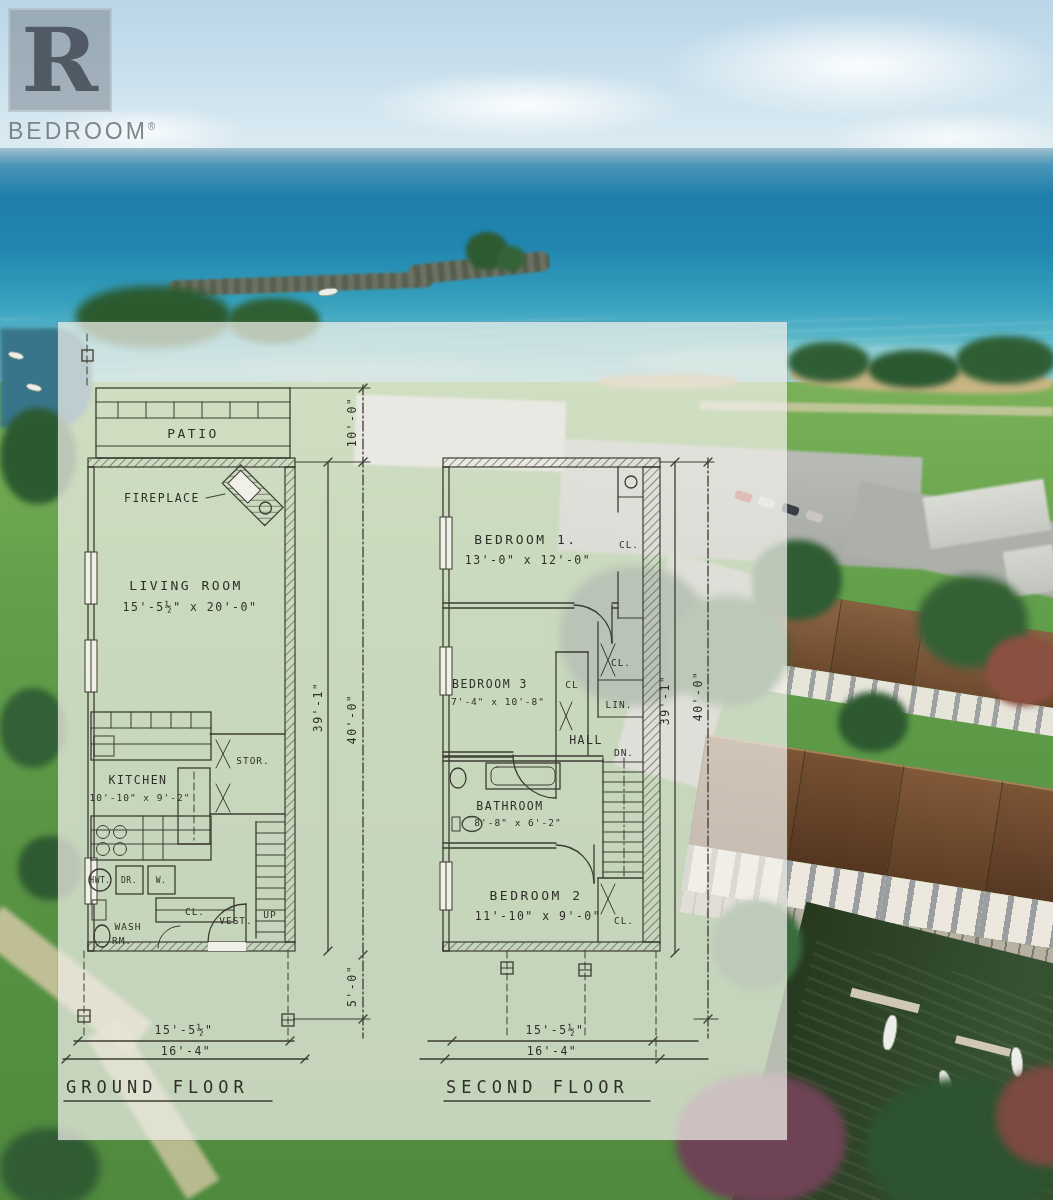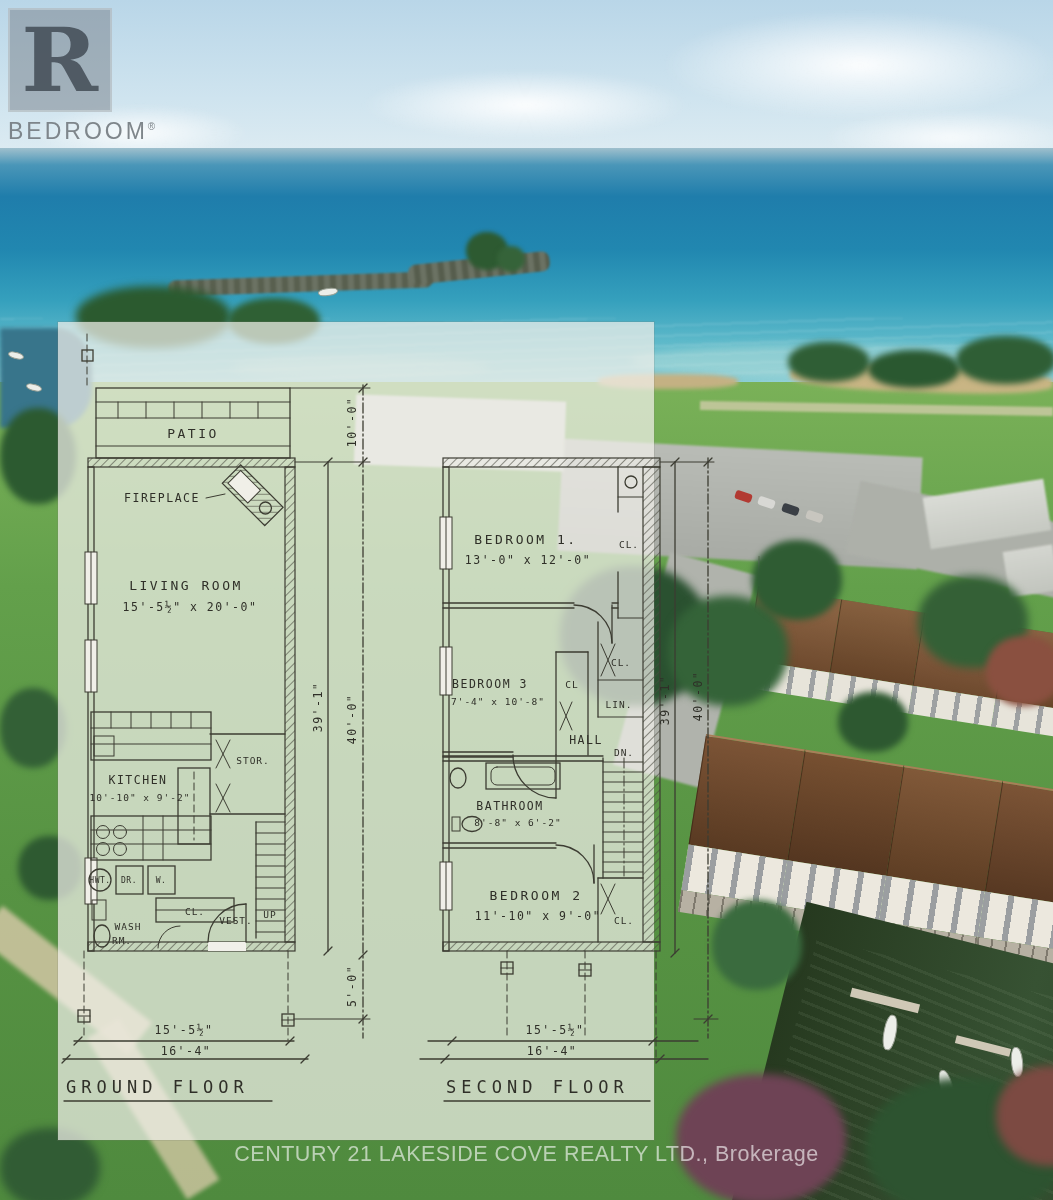--- a/index.html
+++ b/index.html
@@ -16,21 +16,21 @@
                border:2px solid rgba(235,240,242,.35);display:flex;align-items:center;justify-content:center;}
   #logo-square span{font-family:"DejaVu Serif",serif;font-weight:bold;font-size:88px;line-height:1;
                     color:rgba(58,66,76,.78);transform:scaleX(1.05);}
   #logo-label{margin-top:6px;font-size:23px;letter-spacing:3px;color:rgba(120,128,133,.95);
               font-family:"Liberation Sans",sans-serif;}
   #logo-label sup{font-size:10px;}
   
   #watermark{position:absolute;left:0;top:1142px;width:100%;text-align:center;
              font-size:21.5px;letter-spacing:.5px;color:rgba(252,252,252,.62);}
   
-  #plan-overlay{position:absolute;left:58px;top:322px;width:596px;height:818px;
+  #plan-overlay{position:absolute;left:58px;top:322px;width:729px;height:818px;
                 background:rgba(241,240,234,.72);box-shadow:0 0 0 1px rgba(120,120,110,.18);}
   svg text{font-family:"DejaVu Sans Mono",monospace;fill:#2f2f28;}
   .t-room{font-size:13px;letter-spacing:2.5px;}
   .t-roomS{font-size:11.5px;letter-spacing:1.5px;}
   .t-dim{font-size:11.5px;letter-spacing:1.5px;}
   .t-sm{font-size:9.5px;letter-spacing:1px;}
   .t-xs{font-size:8px;letter-spacing:.5px;}
   .t-title{font-size:17px;letter-spacing:5px;}
   .ink{stroke:#3c3c32;fill:none;stroke-width:1.3;stroke-linecap:round;}
   .thin{stroke-width:1;}
@@ -427,15 +427,14 @@
     </svg>
   </div>
 
   <div id="realtor-logo">
     <div id="logo-square">
       <span>R</span>
     </div>
     <div id="logo-label"><span>BEDROOM</span><sup>®</sup></div>
   </div>
 
-  <div id="watermark">CENTURY 21 LAKESIDE COVE REALTY LTD., Brokerage</div>
 
 </div>
 
 </body></html>

